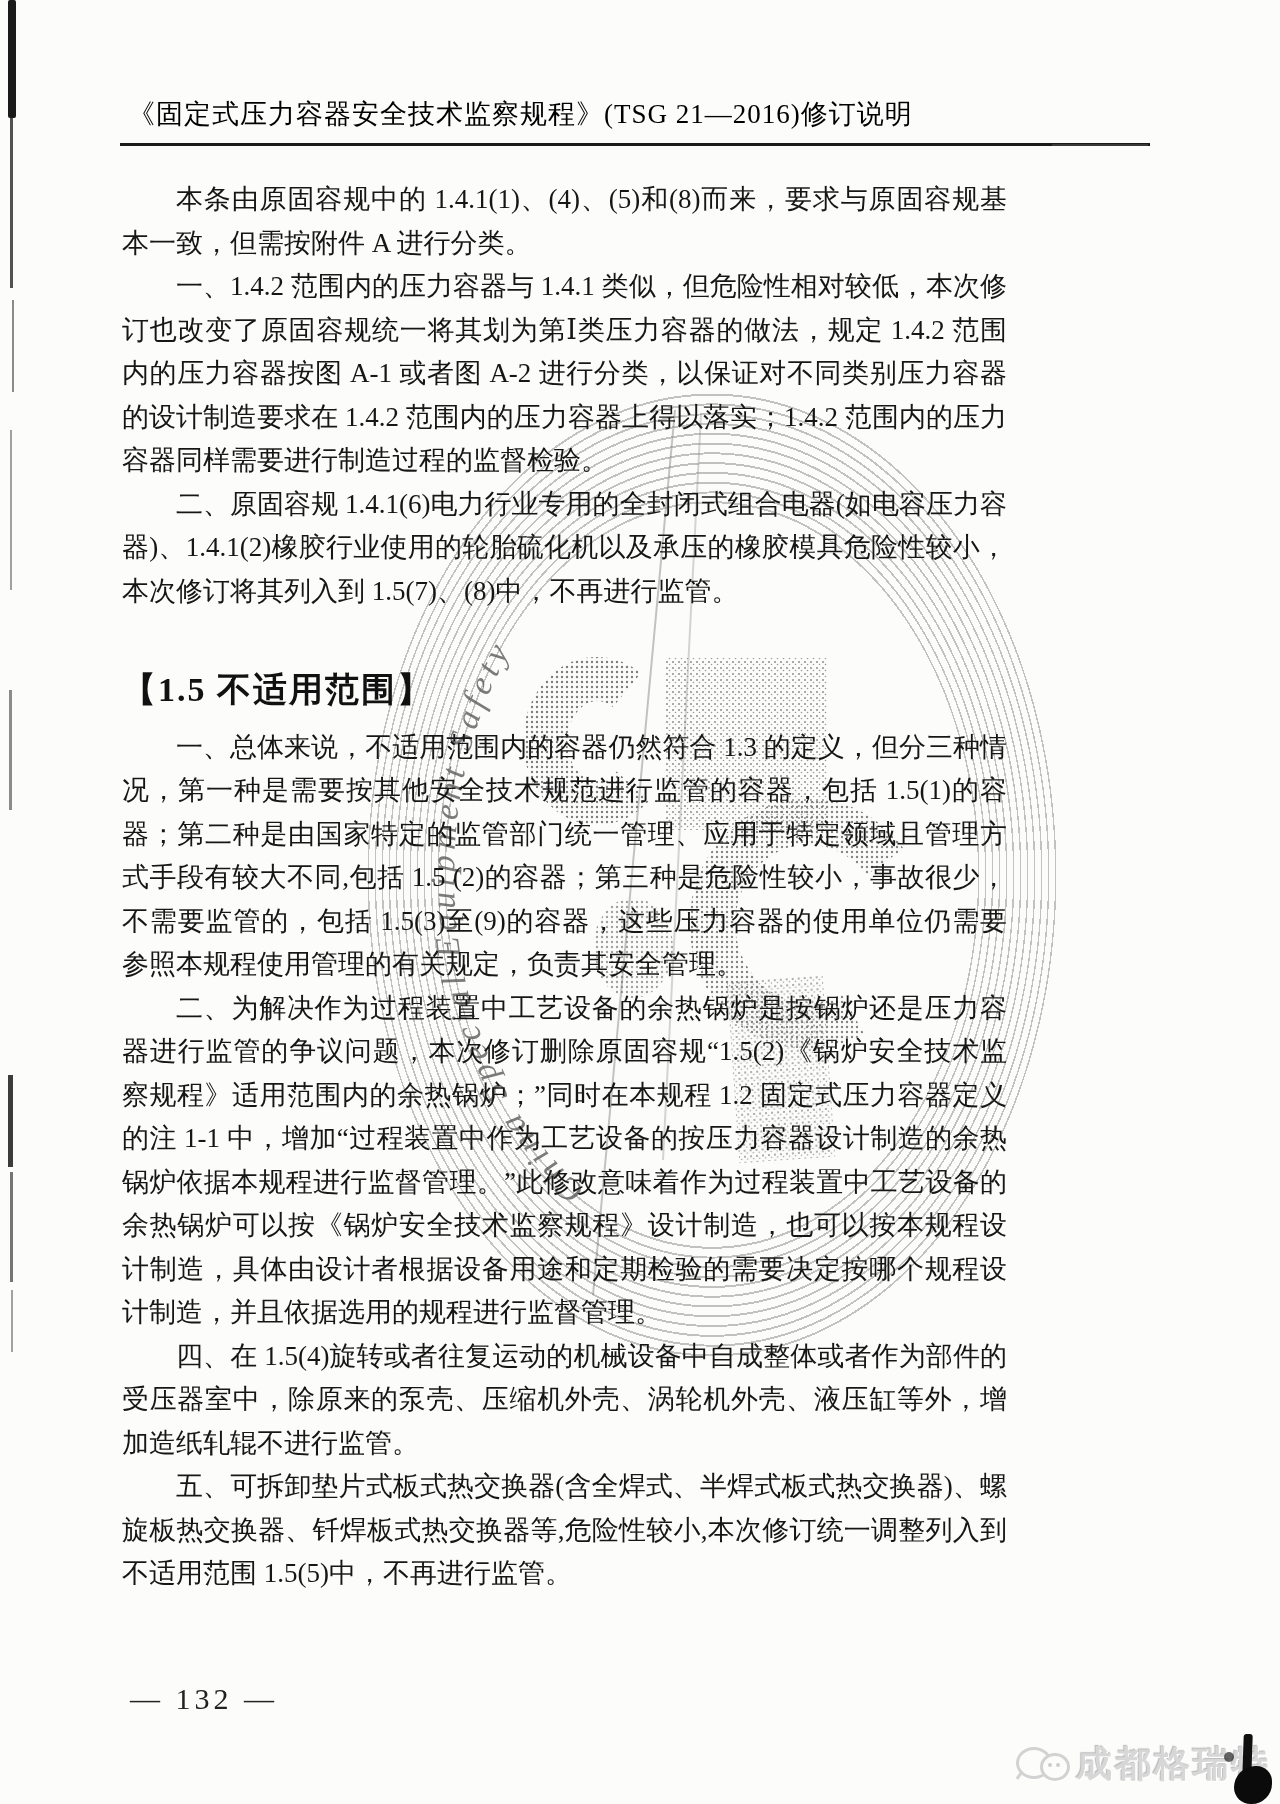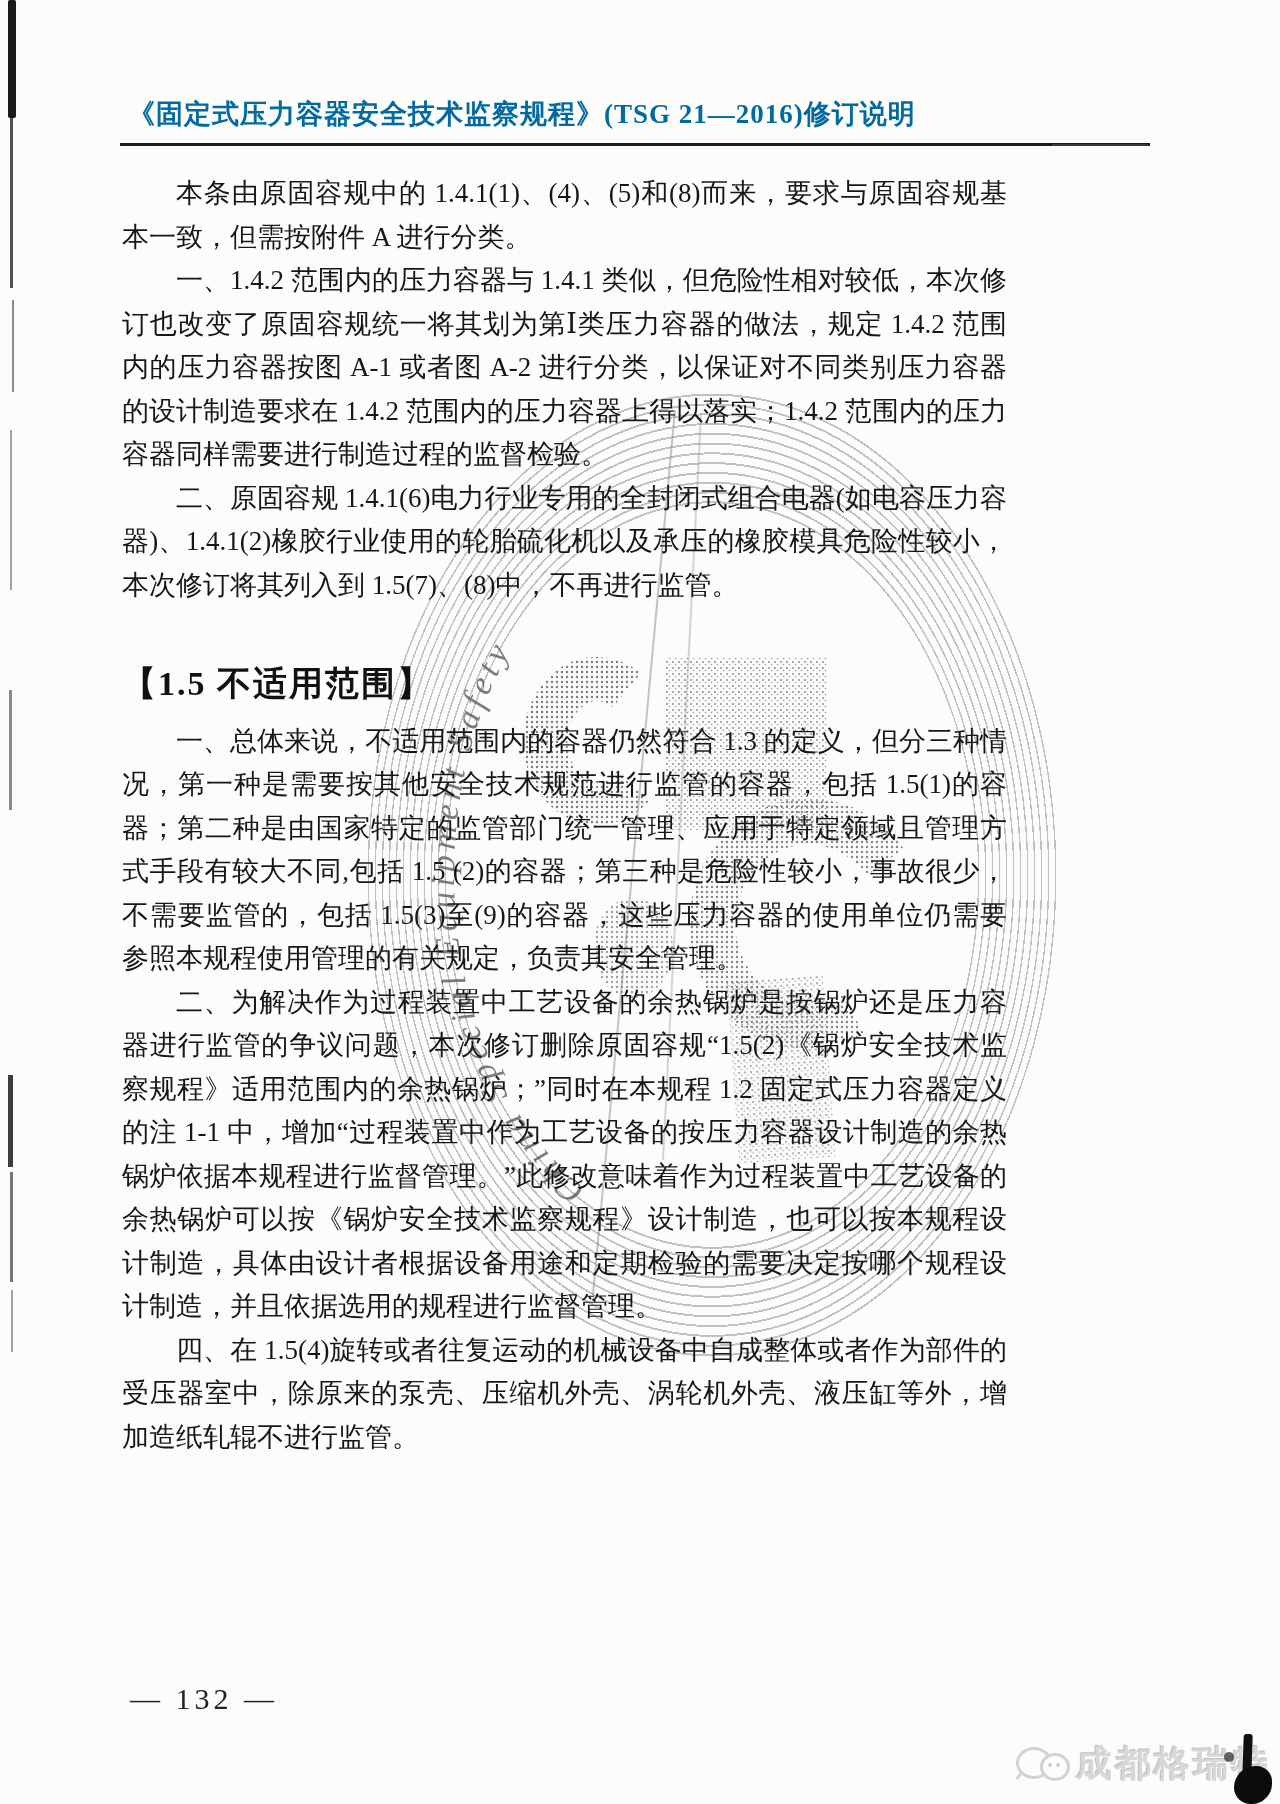--- a/index.html
+++ b/index.html
@@ -9,32 +9,32 @@
     font-family:"Liberation Serif","DejaVu Serif",serif;
   }
   .page{position:absolute;inset:0;}
 
   
   .scan-mark{position:absolute;background:#1a1a1a;z-index:4;}
 
   
   .doc-header{
     position:absolute;left:128px;top:96px;z-index:3;
-    font-size:27px;font-weight:bold;color:#0369a1;letter-spacing:1px;white-space:nowrap;
+    font-size:27px;font-weight:normal;color:#000000;letter-spacing:1px;white-space:nowrap;
   }
   .header-rule{
     position:absolute;left:120px;top:143px;width:1030px;height:3px;background:#1b1b1b;z-index:3;
   }
   .header-rule-tail{
     position:absolute;left:1052px;top:144px;width:96px;height:2px;background:#4a4a4a;opacity:.65;z-index:3;
   }
 
   
   .content{
-    position:absolute;left:122px;top:172px;width:885px;z-index:3;
+    position:absolute;left:122px;top:178px;width:885px;z-index:3;
     font-size:27px;line-height:43.5px;color:#161616;text-align:justify;
   }
   .content p{margin:0;text-indent:2em;}
   .section-heading{
     font-size:34px;font-weight:bold;color:#111;
     margin:55px 0 14px 0;letter-spacing:2px;
   }
 
   
   .page-number{
@@ -130,20 +130,21 @@
   <div class="content">
     <p>本条由原固容规中的 1.4.1(1)、(4)、(5)和(8)而来，要求与原固容规基本一致，但需按附件 A 进行分类。</p>
     <p>一、1.4.2 范围内的压力容器与 1.4.1 类似，但危险性相对较低，本次修订也改变了原固容规统一将其划为第Ⅰ类压力容器的做法，规定 1.4.2 范围内的压力容器按图 A-1 或者图 A-2 进行分类，以保证对不同类别压力容器的设计制造要求在 1.4.2 范围内的压力容器上得以落实；1.4.2 范围内的压力容器同样需要进行制造过程的监督检验。</p>
     <p>二、原固容规 1.4.1(6)电力行业专用的全封闭式组合电器(如电容压力容器)、1.4.1(2)橡胶行业使用的轮胎硫化机以及承压的橡胶模具危险性较小，本次修订将其列入到 1.5(7)、(8)中，不再进行监管。</p>
 
     <div class="section-heading">【1.5  不适用范围】</div>
 
     <p>一、总体来说，不适用范围内的容器仍然符合 1.3 的定义，但分三种情况，第一种是需要按其他安全技术规范进行监管的容器，包括 1.5(1)的容器；第二种是由国家特定的监管部门统一管理、应用于特定领域且管理方式手段有较大不同,包括 1.5 (2)的容器；第三种是危险性较小，事故很少，不需要监管的，包括 1.5(3)至(9)的容器，这些压力容器的使用单位仍需要参照本规程使用管理的有关规定，负责其安全管理。</p>
     <p>二、为解决作为过程装置中工艺设备的余热锅炉是按锅炉还是压力容器进行监管的争议问题，本次修订删除原固容规“1.5(2)《锅炉安全技术监察规程》适用范围内的余热锅炉；”同时在本规程 1.2 固定式压力容器定义的注 1-1 中，增加“过程装置中作为工艺设备的按压力容器设计制造的余热锅炉依据本规程进行监督管理。”此修改意味着作为过程装置中工艺设备的余热锅炉可以按《锅炉安全技术监察规程》设计制造，也可以按本规程设计制造，具体由设计者根据设备用途和定期检验的需要决定按哪个规程设计制造，并且依据选用的规程进行监督管理。</p>
     <p>四、在 1.5(4)旋转或者往复运动的机械设备中自成整体或者作为部件的受压器室中，除原来的泵壳、压缩机外壳、涡轮机外壳、液压缸等外，增加造纸轧辊不进行监管。</p>
+    <p>五、可拆卸垫片式板式热交换器(含全焊式、半焊式板式热交换器)、螺旋板热交换器、钎焊板式热交换器等,危险性较小,本次修订统一调整列入到不适用范围 1.5(5)中，不再进行监管。</p>
   </div>
 
   <div class="page-number">— 132 —</div>
 
   <div class="brand">
     <span class="wechat-icon">
       <span class="bub1"></span>
       <span class="bub2"></span>
     </span>
     <span class="brand-text">成都格瑞特</span>

